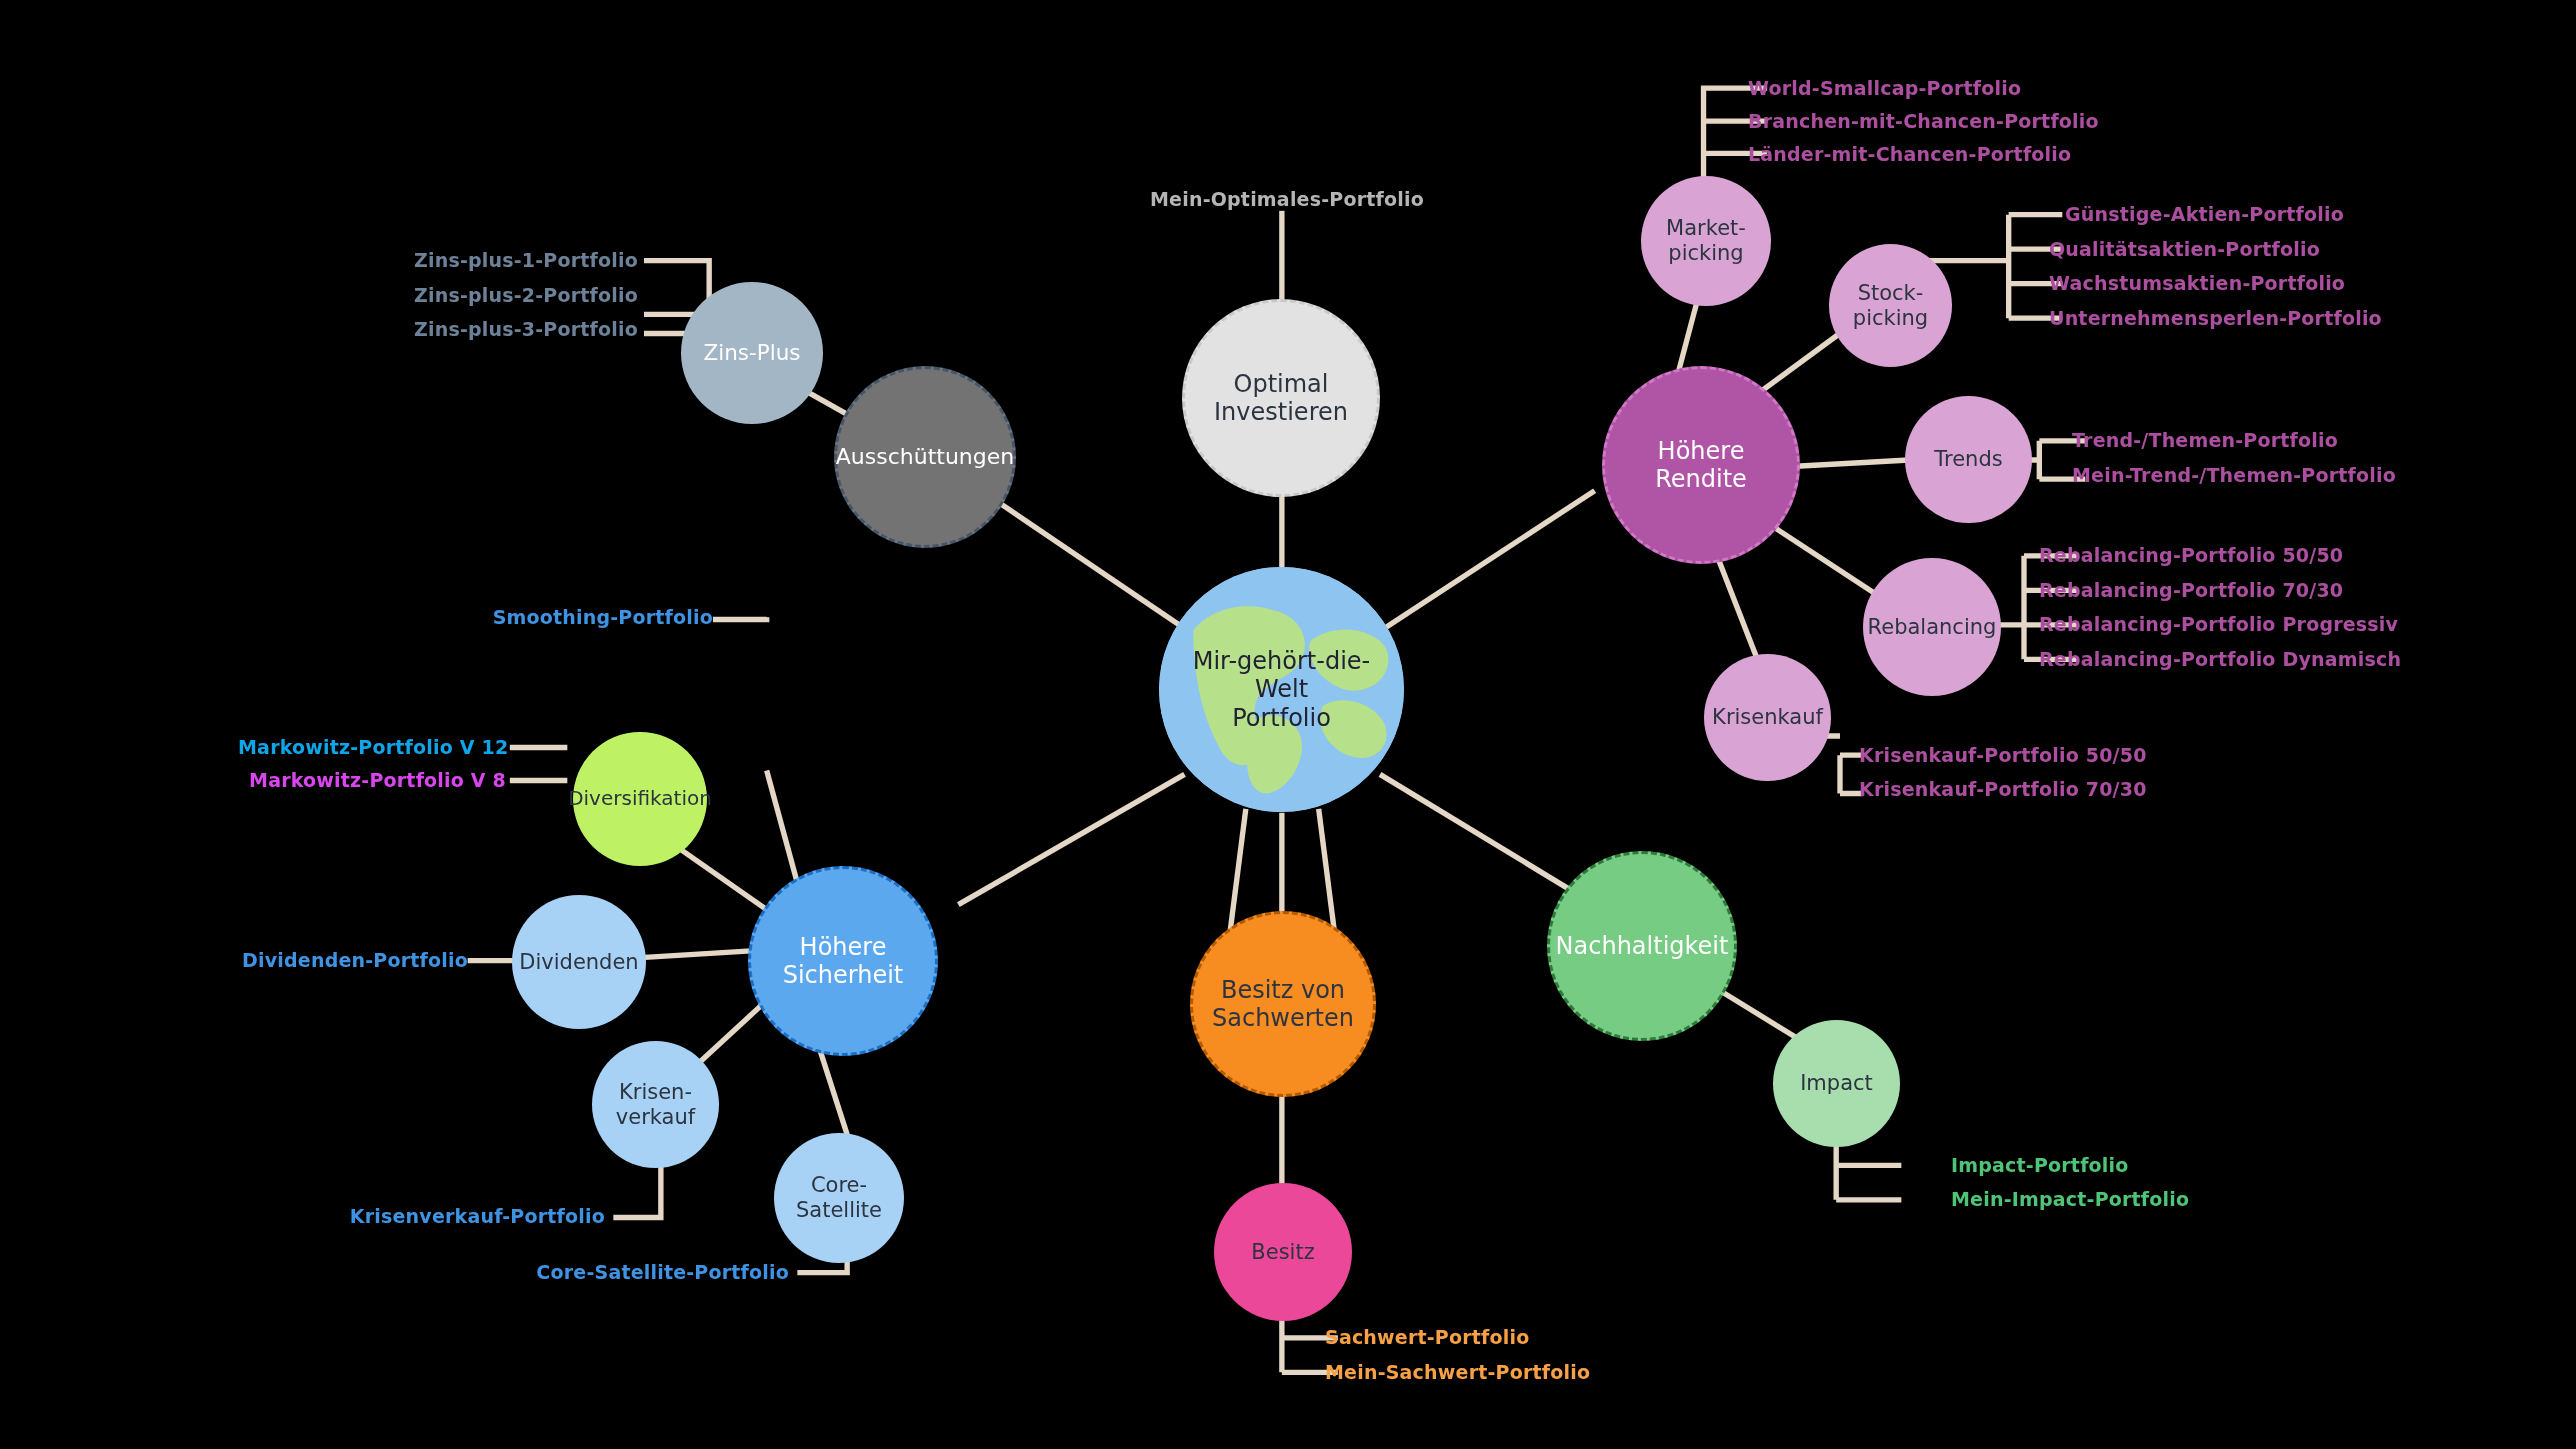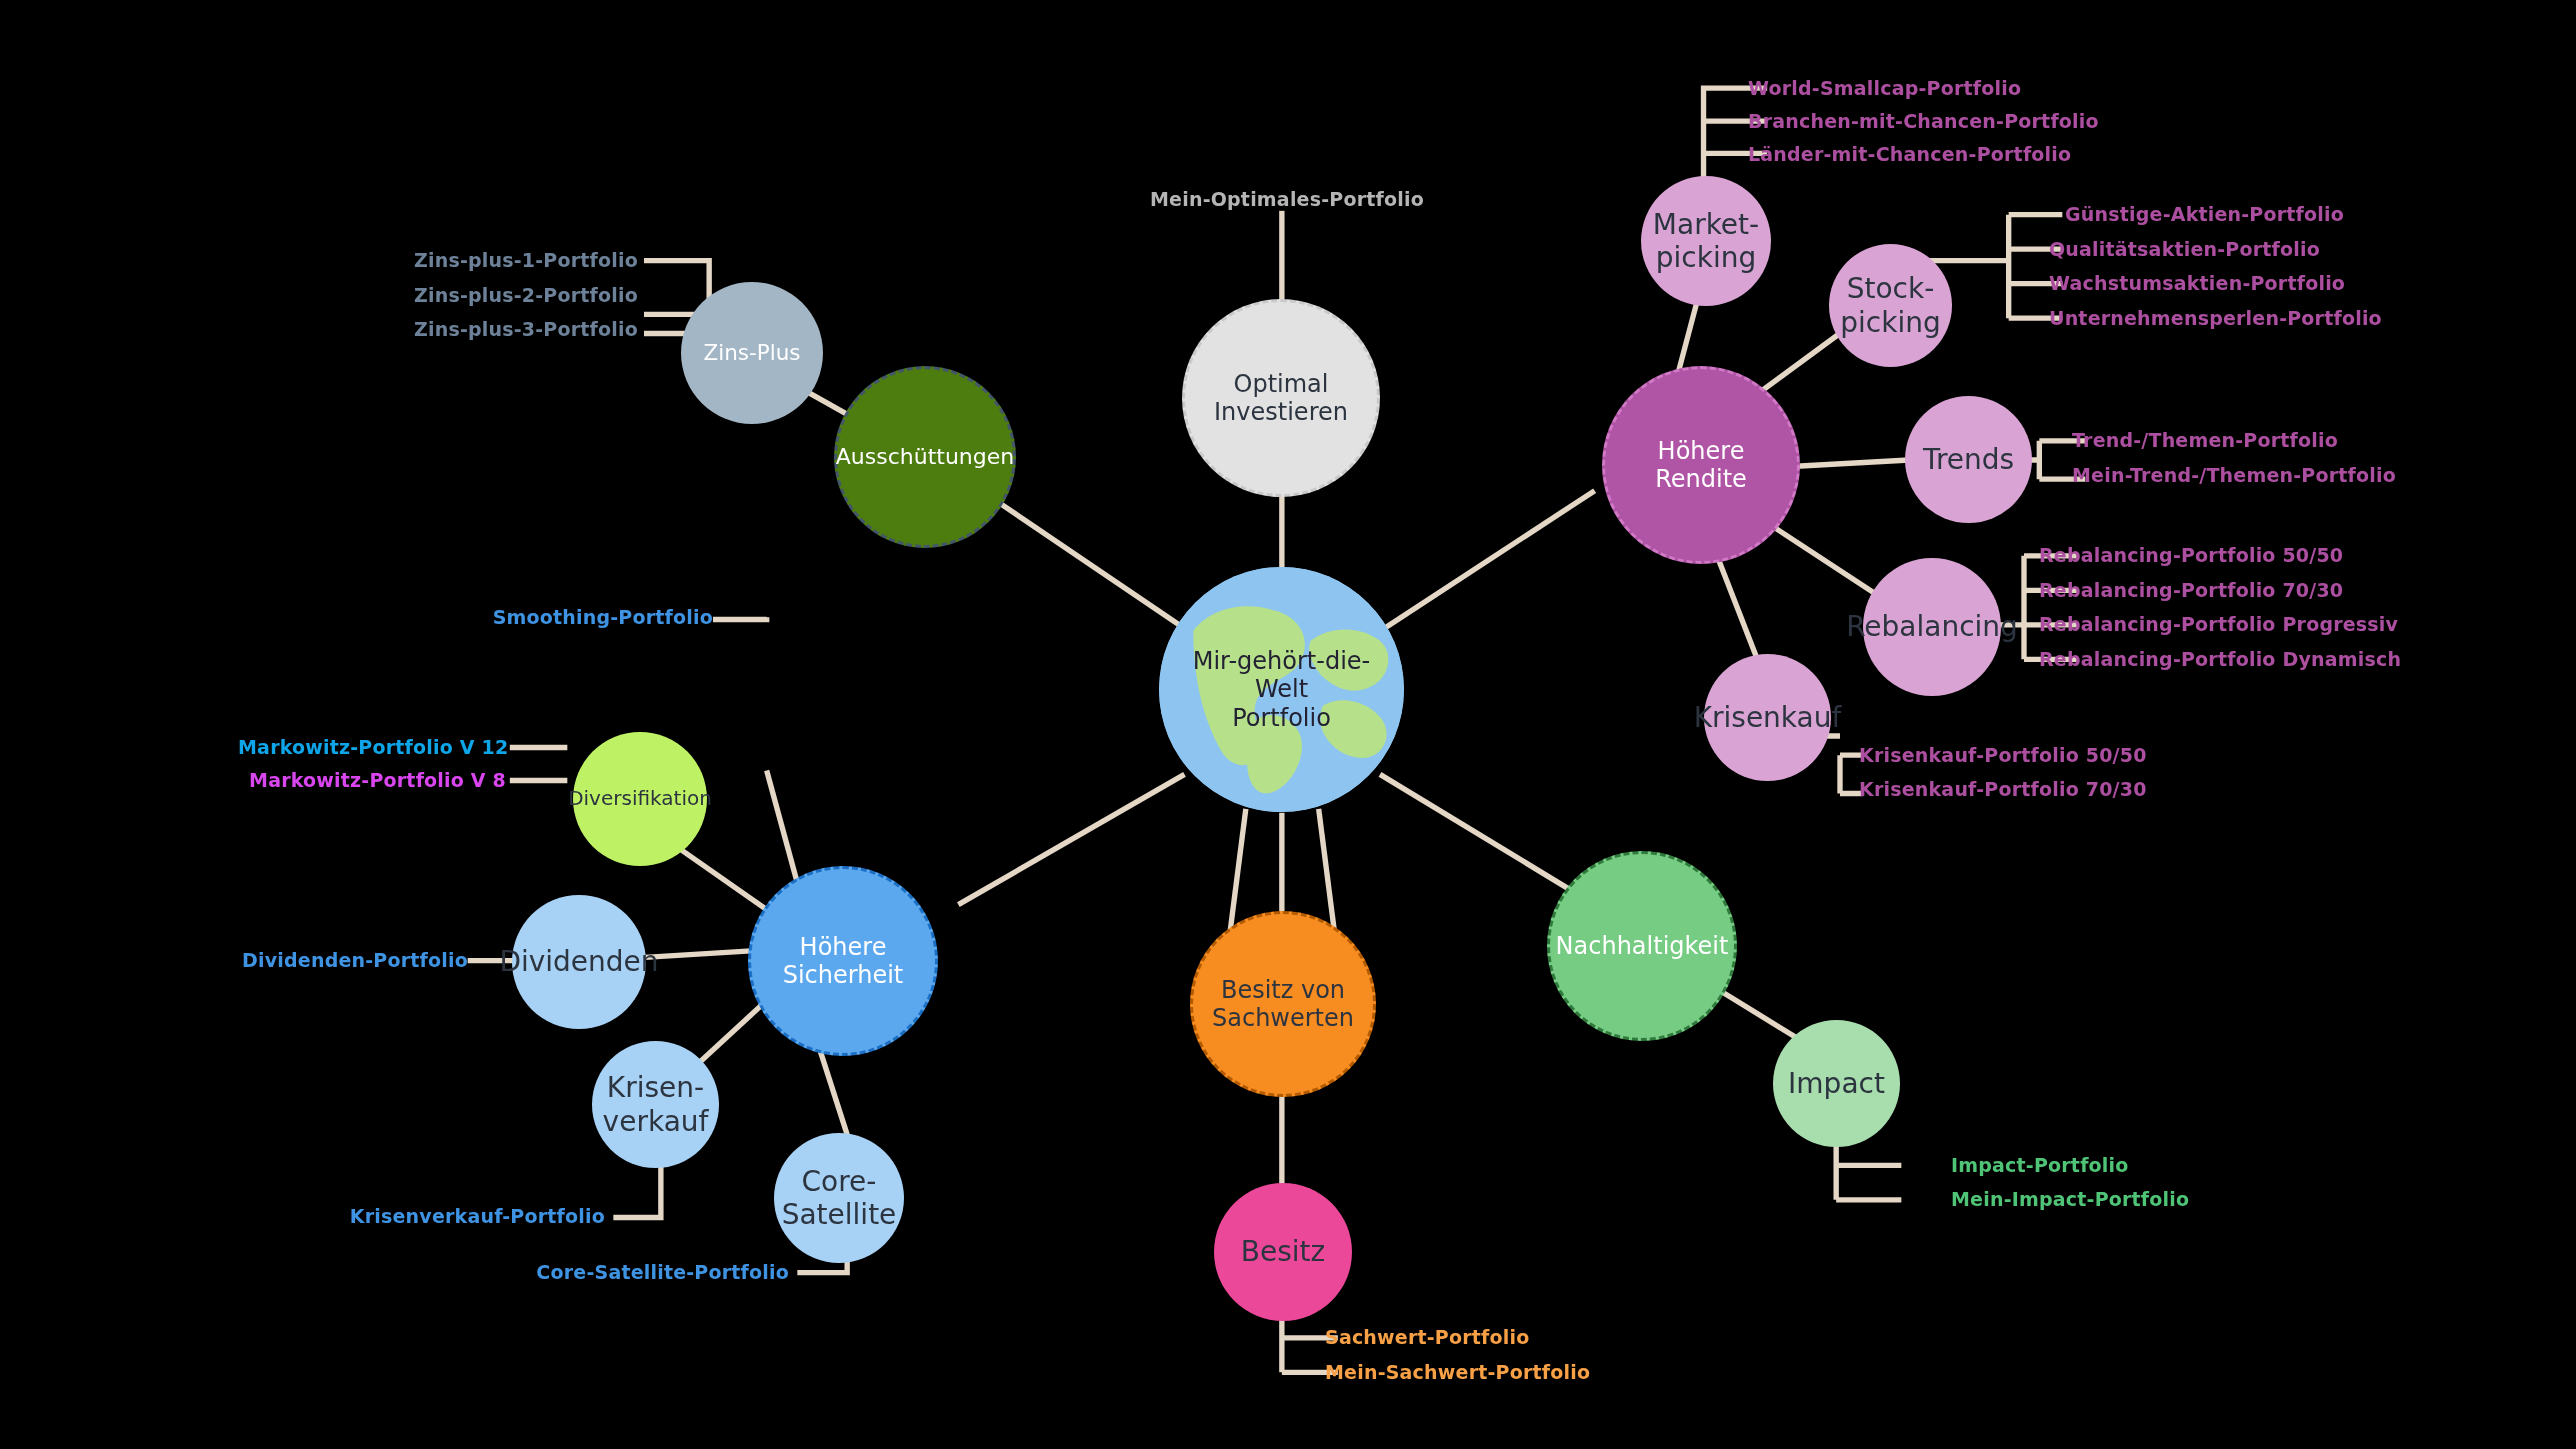--- a/index.html
+++ b/index.html
@@ -9,21 +9,21 @@
 
   .node{position:absolute;border-radius:50%;display:flex;align-items:center;justify-content:center;
         text-align:center;line-height:1.18;box-sizing:border-box;}
   .node span{display:block;padding:0 4.6px;}
 
   
   .central{font-size:24px;font-weight:400;color:#223;}
   
   .cat{font-size:24px;font-weight:400;color:#fff;}
   
-  .sub{font-size:28px;font-weight:400;color:#2c3440;}
+  .sub{font-size:21px;font-weight:400;color:#2c3440;}
 
   .leaf{position:absolute;font-size:19px;font-weight:700;letter-spacing:0.2px;white-space:nowrap;}
   .leaf.r{text-align:left;}
   .leaf.l{text-align:right;}
 </style>
 </head>
 <body>
 
 <div id="stage">
 
@@ -106,21 +106,21 @@
 
   <div class="node cat" style="left:1182px;top:299px;width:198px;height:198px;background:#e2e2e2;color:#2c3440;
               border:3.1px dashed #c9c9c9;">
     <span>
         <span>Optimal</span>
         <span>Investieren</span>
       </span>
   </div>
   <div class="leaf" style="left:1150px;top:188px;color:#b5b5b5;font-weight:700;">Mein-Optimales-Portfolio</div>
 
-  <div class="node cat" style="left:834px;top:366px;width:182px;height:182px;background:#4d7c0f;color:#fff;
+  <div class="node cat" style="left:834px;top:366px;width:182px;height:182px;background:#737373;color:#fff;
               border:3.1px dashed #44566a;font-size:22px;align-items:center;">
     <span>Ausschüttungen</span>
   </div>
 
   <div class="node sub" style="left:681px;top:282px;width:142px;height:142px;background:#a3b6c6;color:#fff;font-size:21.5px;">
     <span>Zins-Plus</span>
   </div>
   <div class="leaf l" style="left:414px;top:249px;width:222px;color:#6d8299;">Zins-plus-1-Portfolio</div>
   <div class="leaf l" style="left:414px;top:284px;width:222px;color:#6d8299;">Zins-plus-2-Portfolio</div>
   <div class="leaf l" style="left:414px;top:318px;width:222px;color:#6d8299;">Zins-plus-3-Portfolio</div>

